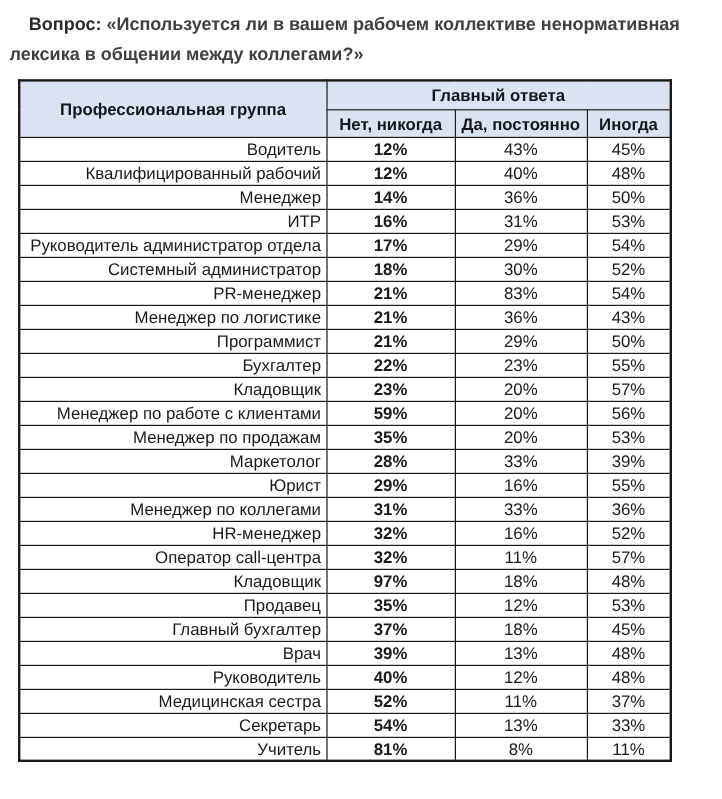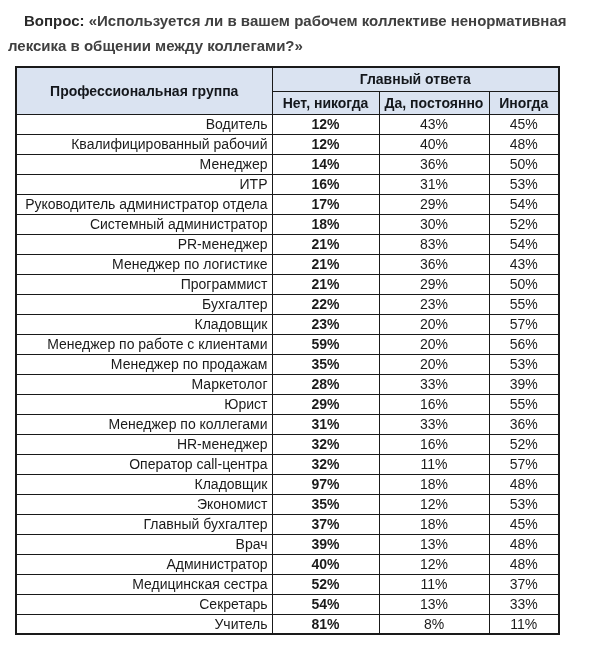--- a/index.html
+++ b/index.html
@@ -198,39 +198,39 @@
           <td class="cell-num">11%</td>
           <td class="cell-num">57%</td>
         </tr>
         <tr>
           <td class="cell-group">Кладовщик</td>
           <td class="cell-num cell-bold">97%</td>
           <td class="cell-num">18%</td>
           <td class="cell-num">48%</td>
         </tr>
         <tr>
-          <td class="cell-group">Экономист</td>
+          <td class="cell-group">Продавец</td>
           <td class="cell-num cell-bold">35%</td>
           <td class="cell-num">12%</td>
           <td class="cell-num">53%</td>
         </tr>
         <tr>
           <td class="cell-group">Главный бухгалтер</td>
           <td class="cell-num cell-bold">37%</td>
           <td class="cell-num">18%</td>
           <td class="cell-num">45%</td>
         </tr>
         <tr>
           <td class="cell-group">Врач</td>
           <td class="cell-num cell-bold">39%</td>
           <td class="cell-num">13%</td>
           <td class="cell-num">48%</td>
         </tr>
         <tr>
-          <td class="cell-group">Администратор</td>
+          <td class="cell-group">Руководитель</td>
           <td class="cell-num cell-bold">40%</td>
           <td class="cell-num">12%</td>
           <td class="cell-num">48%</td>
         </tr>
         <tr>
           <td class="cell-group">Медицинская сестра</td>
           <td class="cell-num cell-bold">52%</td>
           <td class="cell-num">11%</td>
           <td class="cell-num">37%</td>
         </tr>

